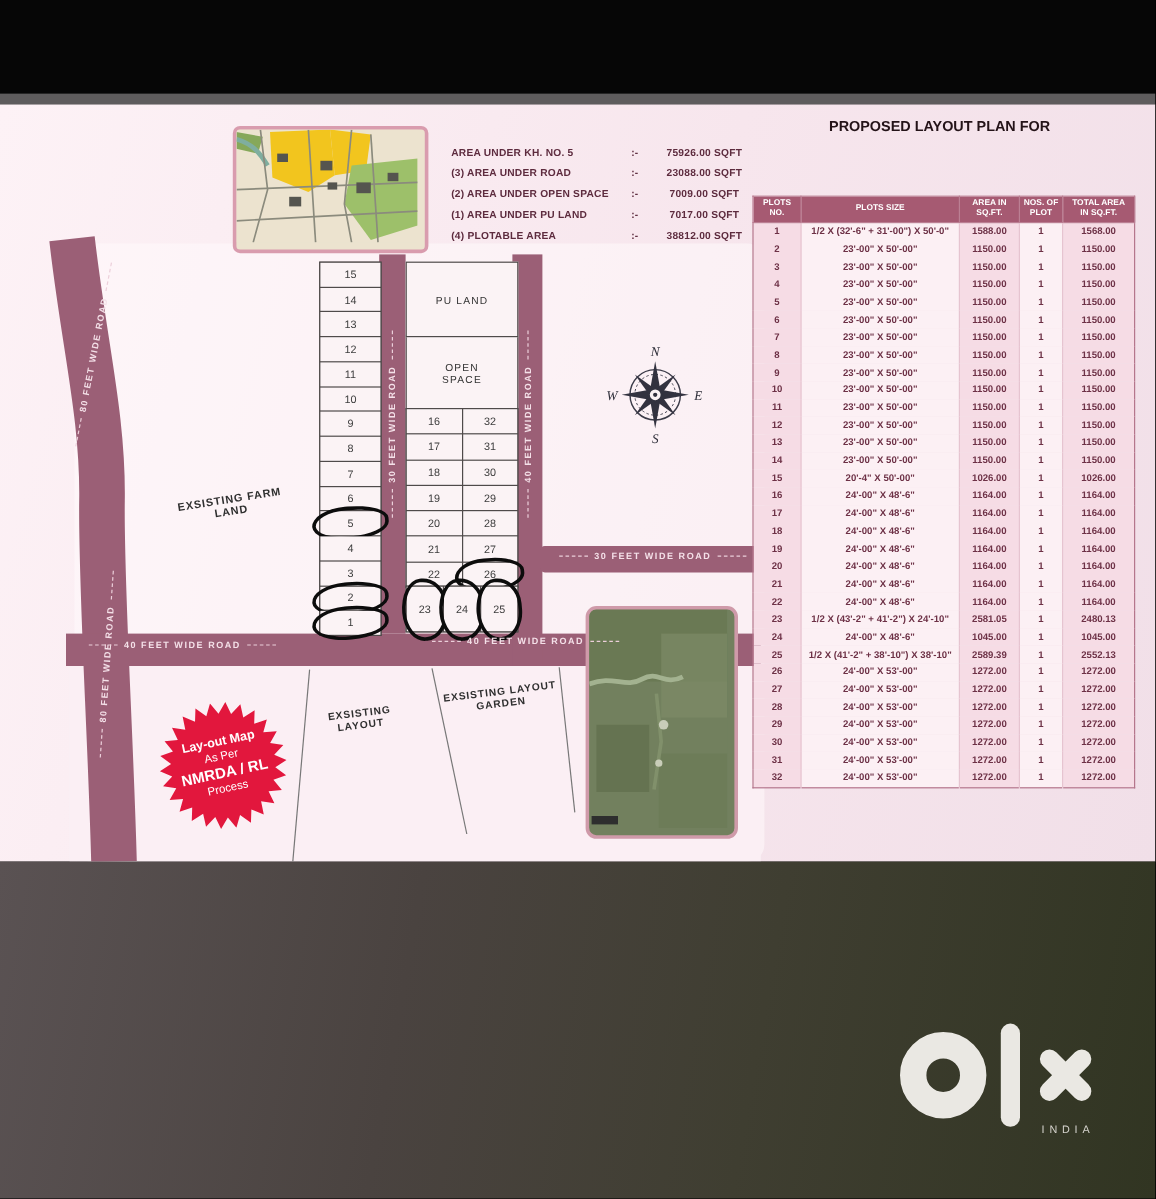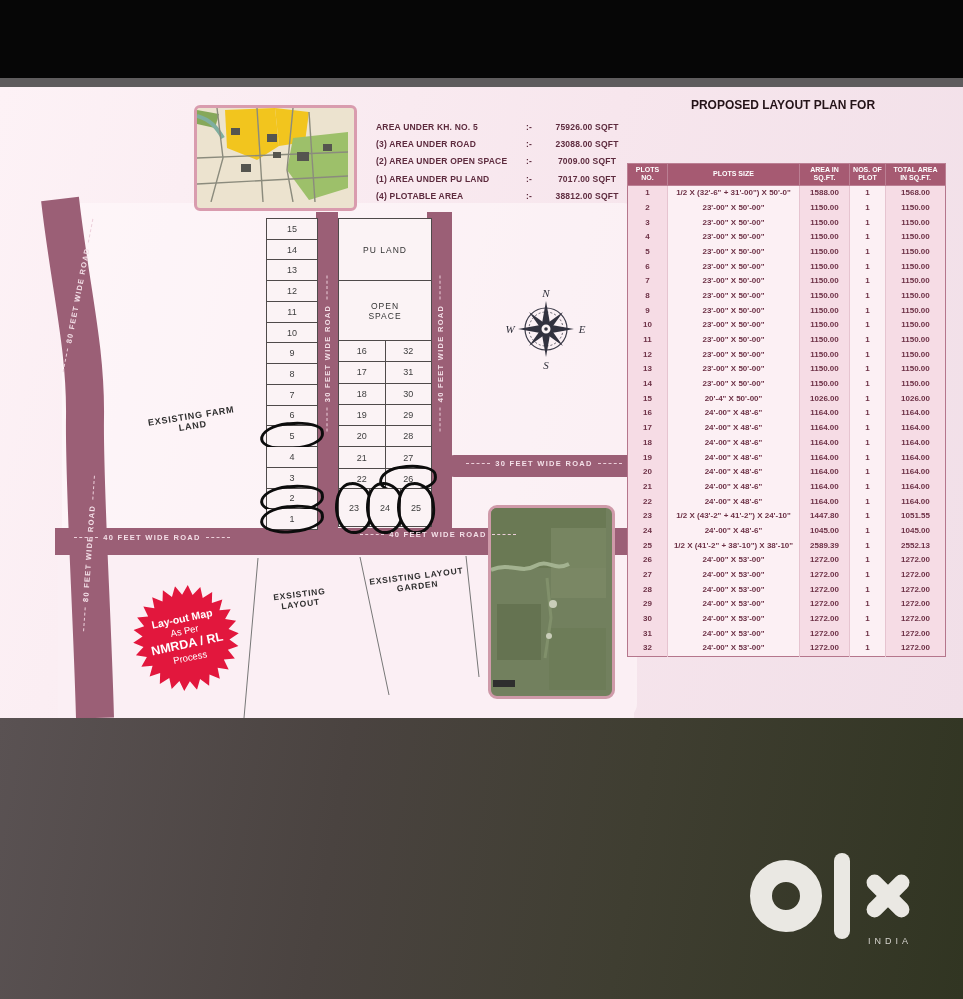--- a/index.html
+++ b/index.html
@@ -546,23 +546,23 @@
             <tr>
               <td>22</td>
               <td>24'-00" X 48'-6"</td>
               <td>1164.00</td>
               <td>1</td>
               <td>1164.00</td>
             </tr>
             <tr>
               <td>23</td>
               <td>1/2 X (43'-2" + 41'-2") X 24'-10"</td>
-              <td>1447.80</td>
-              <td>1</td>
-              <td>1051.55</td>
+              <td>2581.05</td>
+              <td>1</td>
+              <td>2480.13</td>
             </tr>
             <tr>
               <td>24</td>
               <td>24'-00" X 48'-6"</td>
               <td>1045.00</td>
               <td>1</td>
               <td>1045.00</td>
             </tr>
             <tr>
               <td>25</td>

